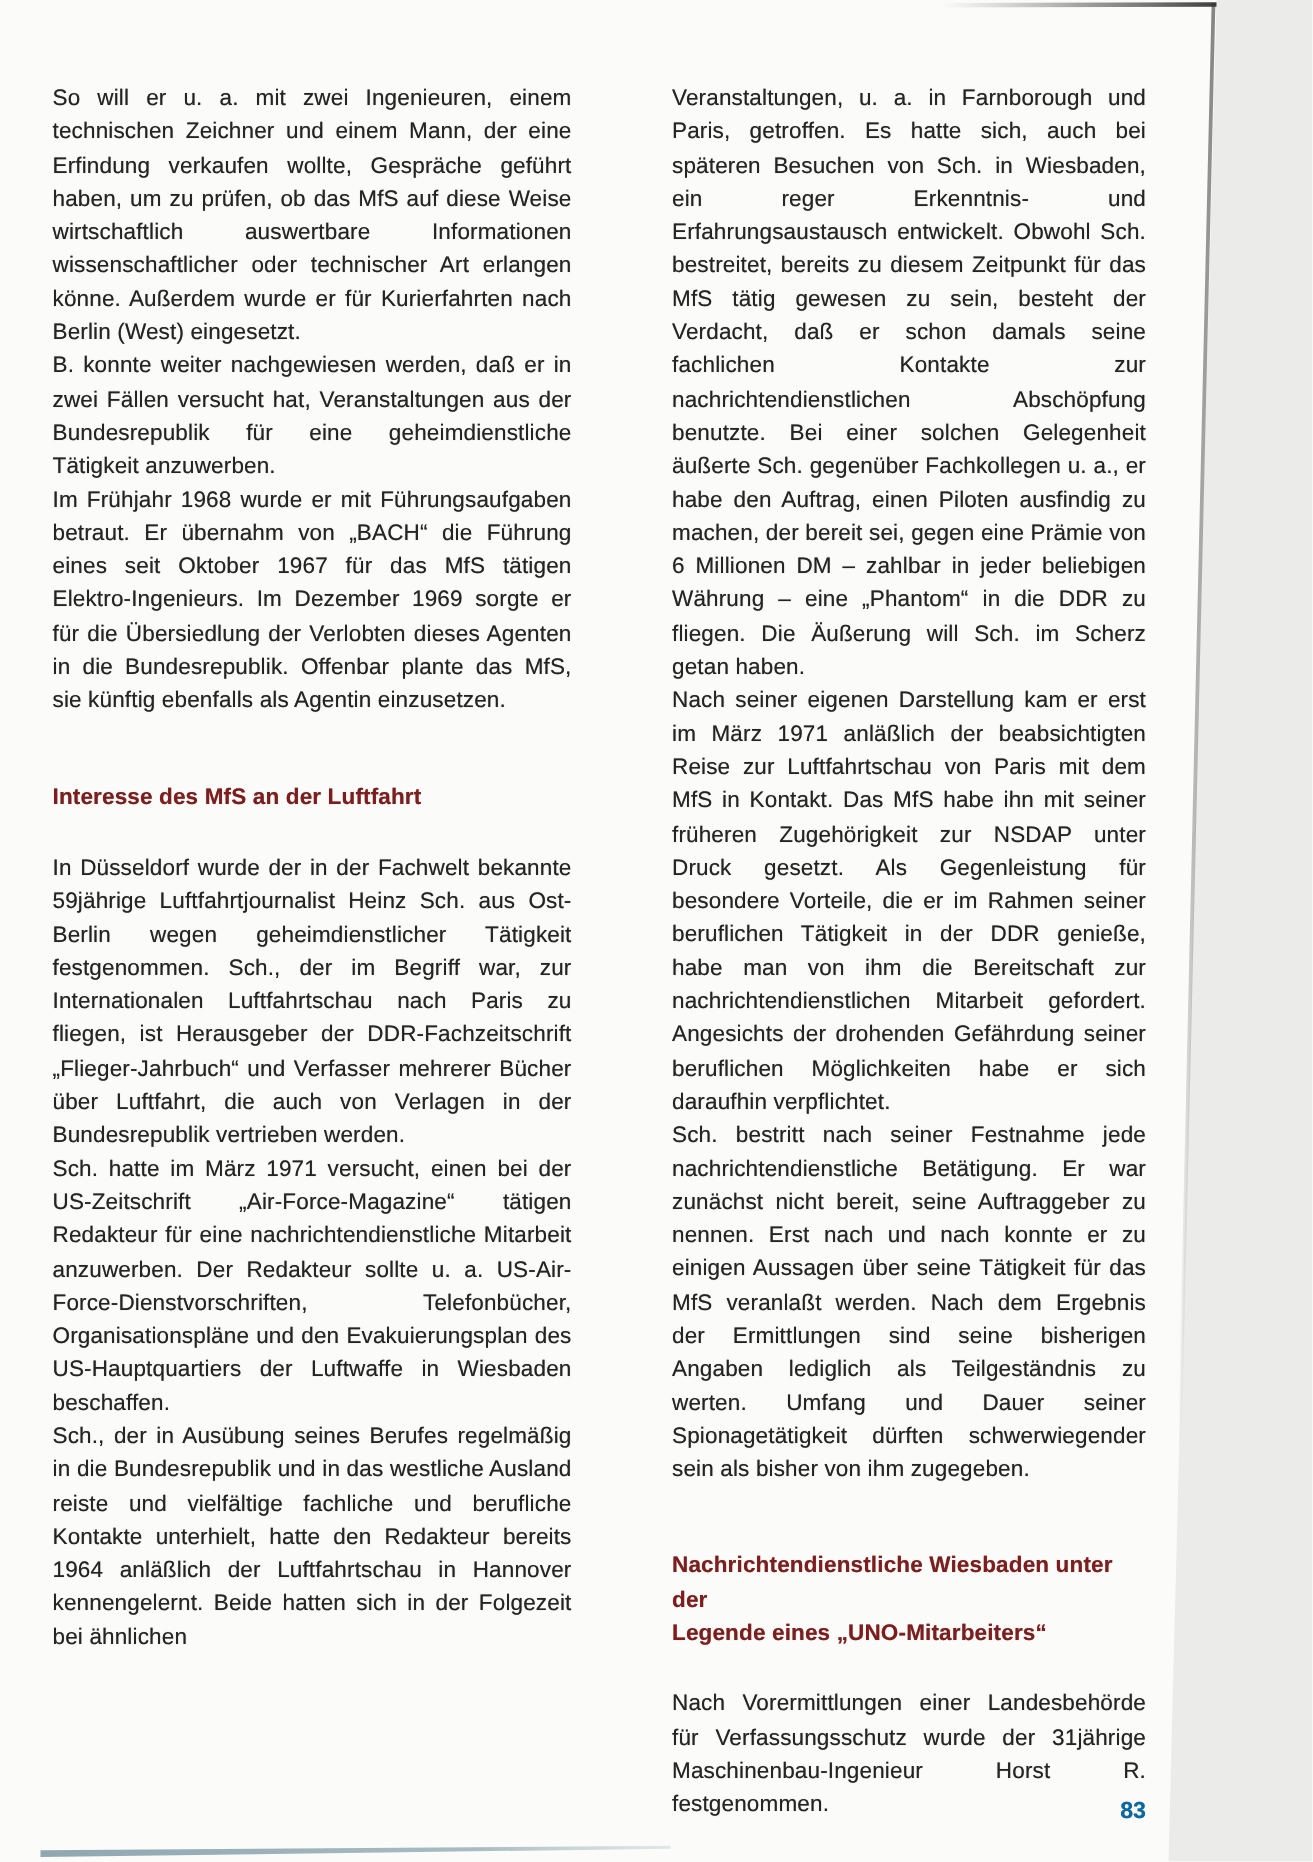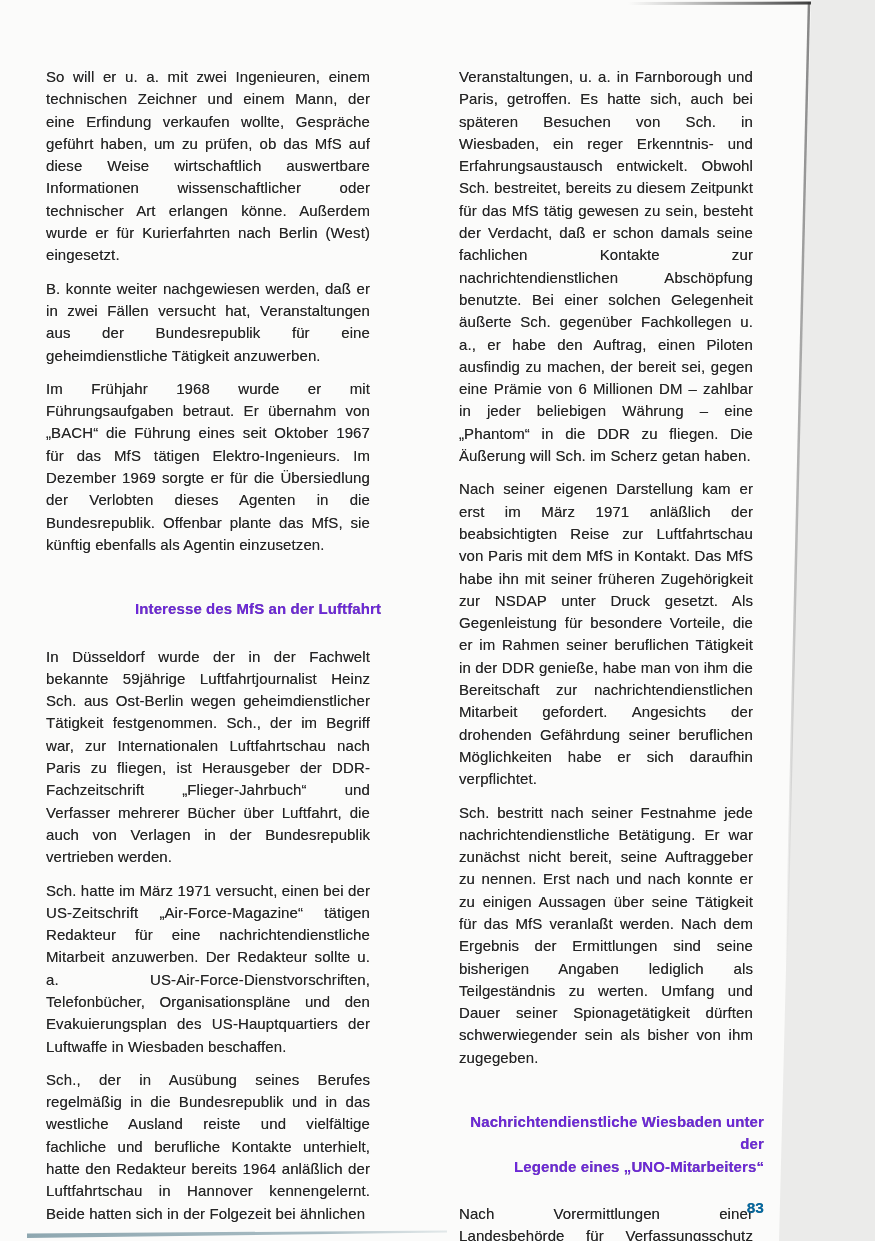--- a/index.html
+++ b/index.html
@@ -20,28 +20,28 @@
     top: 55px;
     font-size: 15px;
     line-height: 22.3px;
     text-align: justify;
     letter-spacing: 0.1px;
     color: #242424;
     text-shadow: 0 0 0.5px rgba(20,20,20,0.55);
   }
   .col-left  { left: 35px;  width: 346px; }
   .col-right { left: 448px; width: 316px; }
-  .col p { margin: 11px; }
+  .col p { margin: 0; }
   .section-heading {
     font-size: 15px;
     line-height: 22.3px;
     font-weight: bold;
-    text-align: right;
+    text-align: left;
     margin: 42px 0 25px 0;
-    color: #6d28d9;
+    color: #7f1d1d;
   }
   .section-heading span { display: block; }
   .pagenum {
     position: absolute;
     top: 1199px;
     left: 448px;
     width: 316px;
     text-align: right;
     font-size: 15.5px;
     font-weight: bold;

